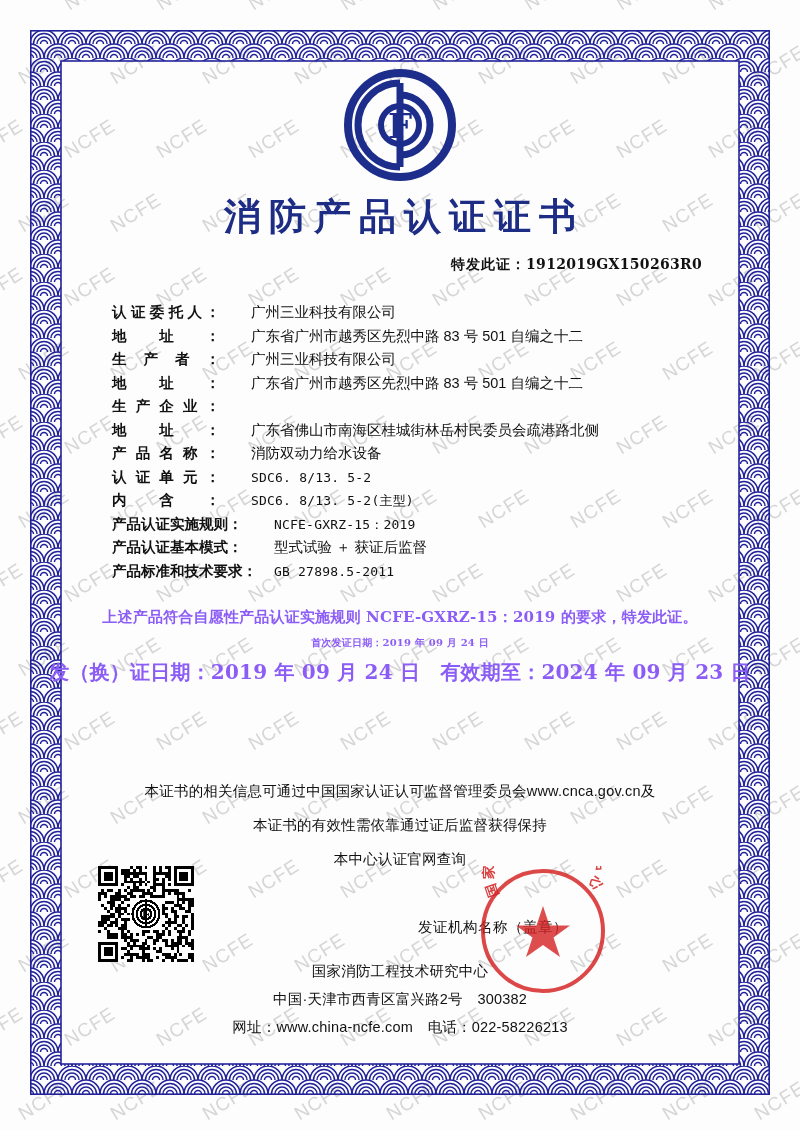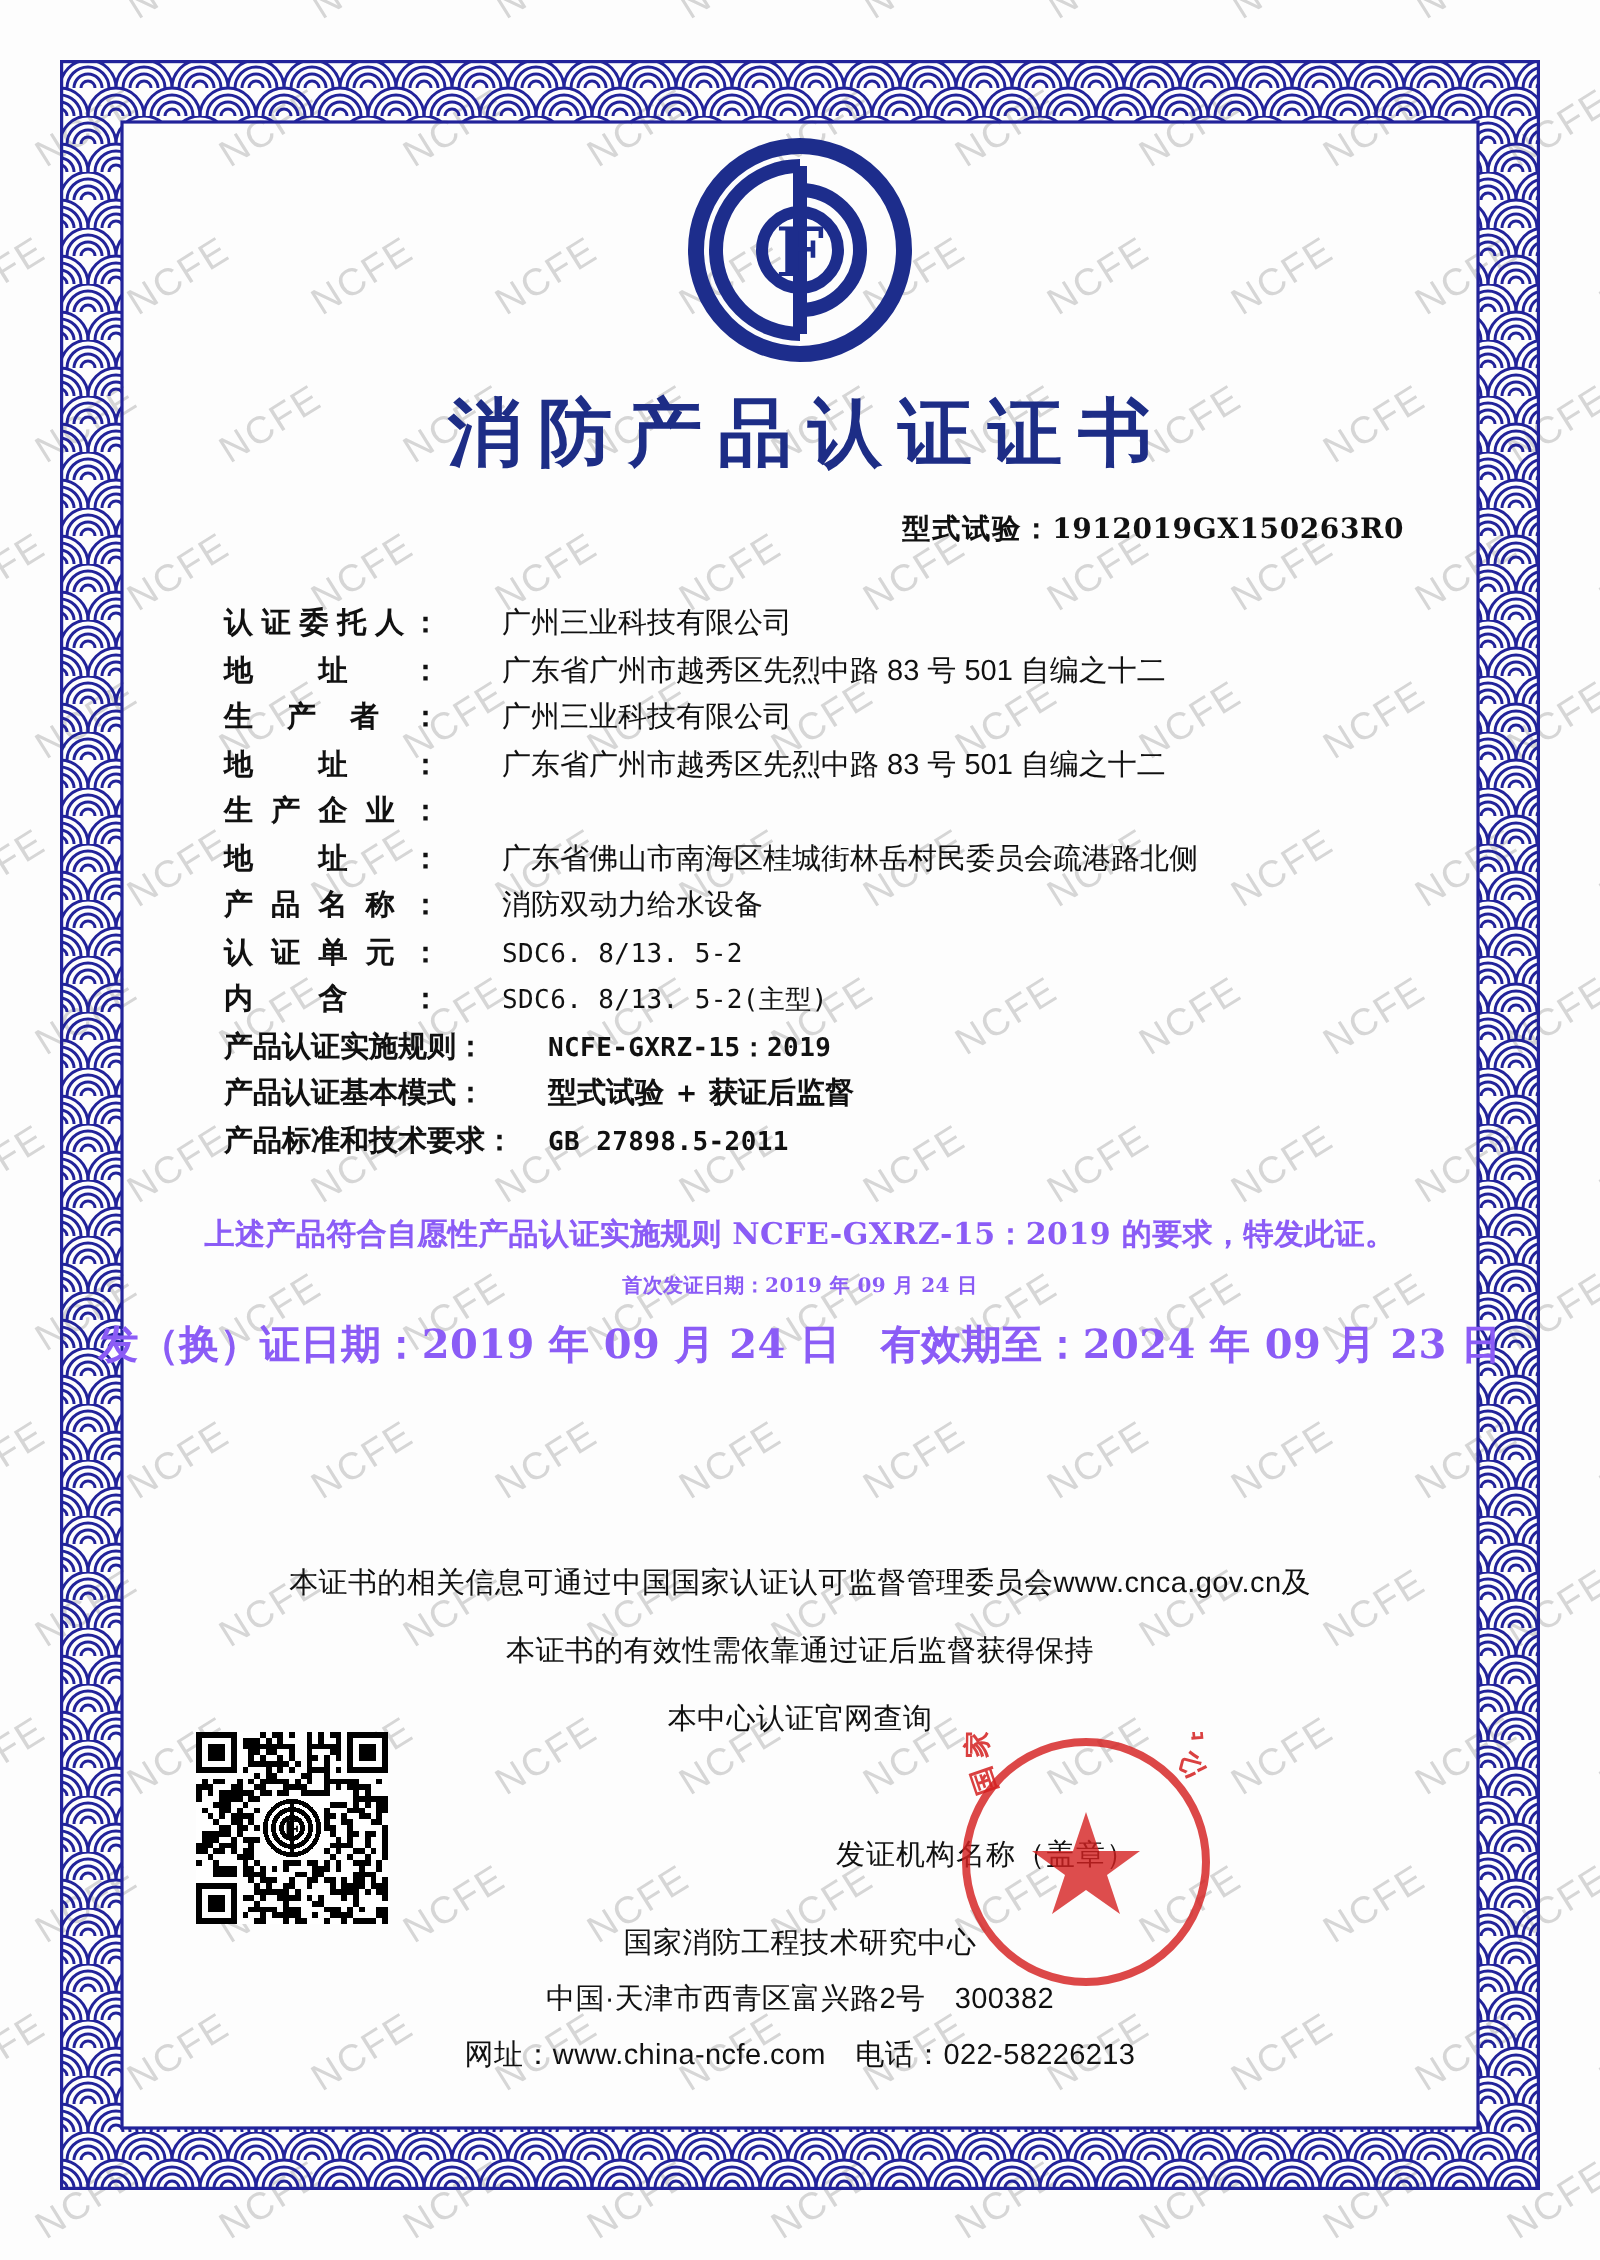--- a/index.html
+++ b/index.html
@@ -107,21 +107,21 @@
     color:#111;
     white-space:nowrap;
     font-weight:500;
   }
   .fval.mono{
     font-family:"DejaVu Sans Mono","Liberation Mono",monospace;
     font-size:13px;
     letter-spacing:.2px;
   }
   .fval.pad{padding-left:6px;margin-left:25px;}
-  .fval.pad2{padding-left:22px;font-weight:bold;}
+  .fval.pad2{padding-left:22px;}
 
   
   #declaration{
     position:absolute;left:0;right:0;top:608px;
     text-align:center;
     font-family:"DejaVu Serif","Liberation Serif",serif;
     color:#8b5cf6;
   }
   #declaration .dline{
     font-size:15px;font-weight:bold;
@@ -379,21 +379,21 @@
           <circle cx="59" cy="59" r="19"></circle>
         </g>
         <rect x="55.5" y="17" width="7" height="84" fill="#1d2d8c"></rect>
         <text x="59" y="72" font-family="'DejaVu Serif',serif" font-size="34" font-weight="bold" fill="#1d2d8c" text-anchor="middle">F</text>
       </svg>
     </div>
 
     <div id="title">消防产品认证证书</div>
 
     <div id="cert-no">
-      <span class="cn-label">型式试验：</span><span>1912019GX150263R0</span>
+      <span class="cn-label">特发此证：</span><span>1912019GX150263R0</span>
     </div>
 
     <div id="fields">
         <div class="frow">
           <div class="flabel w1">
             <span>认</span>
             <span>证</span>
             <span>委</span>
             <span>托</span>
             <span>人</span>

